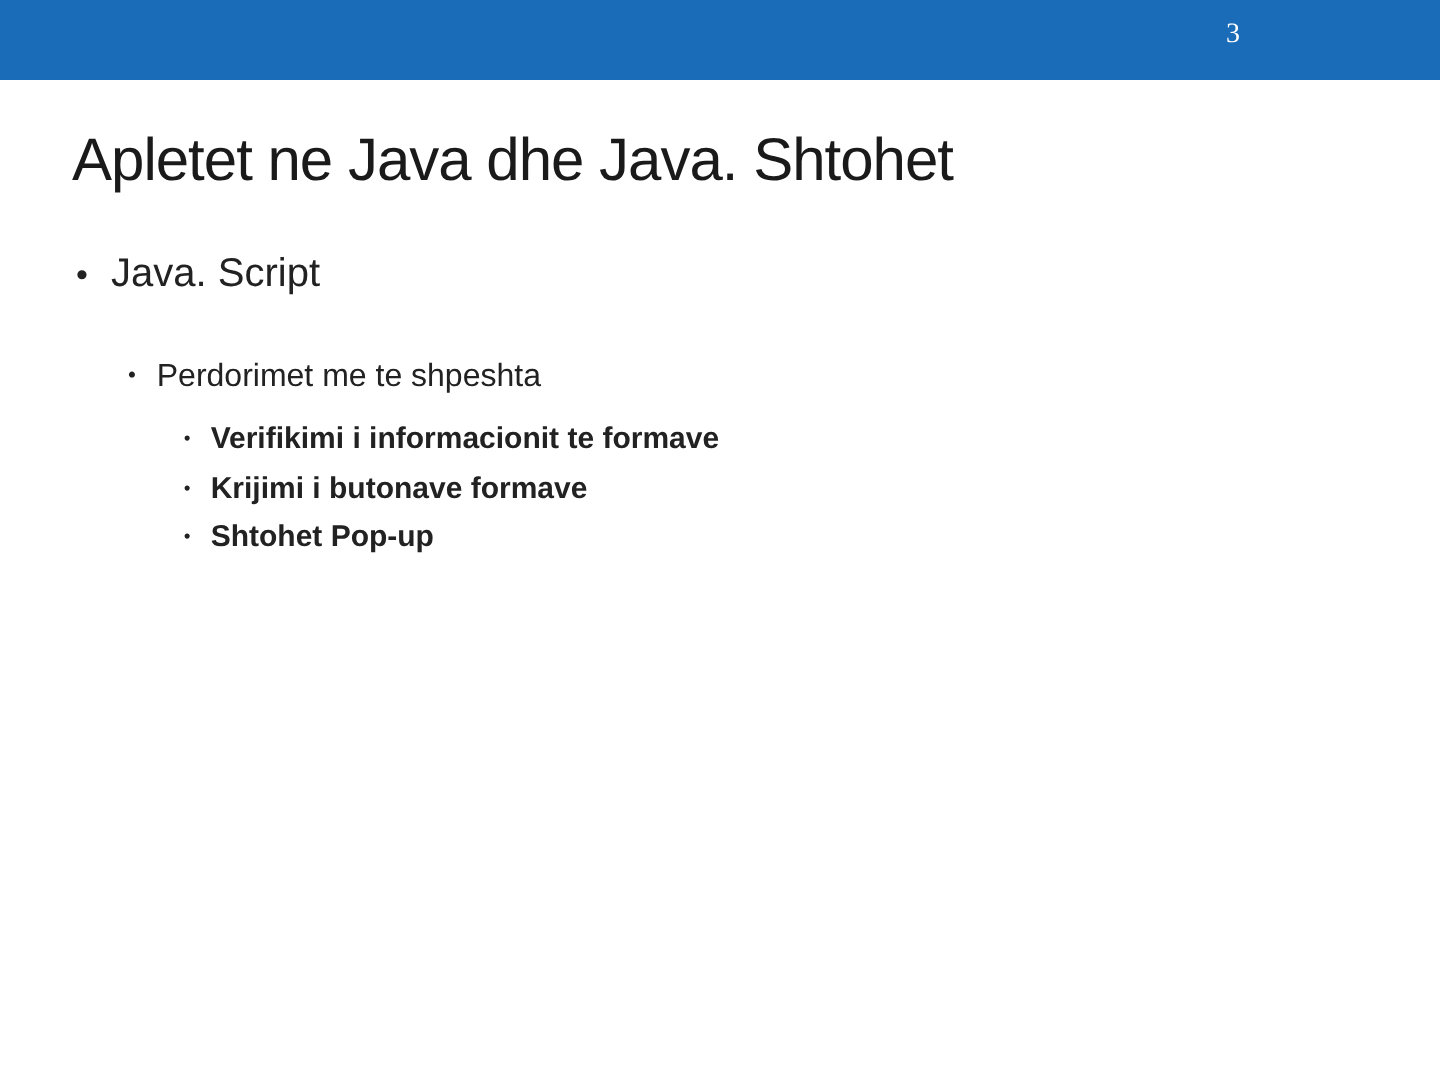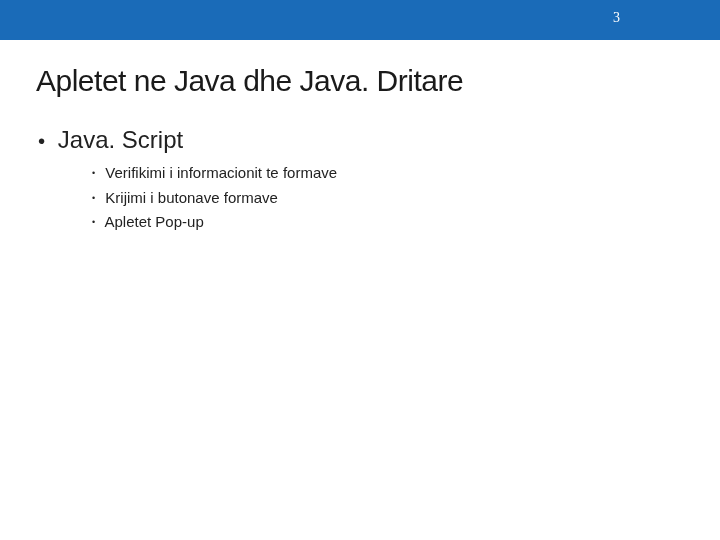--- a/index.html
+++ b/index.html
@@ -32,38 +32,39 @@
       padding: 24px 36px;
     }
     .slide-title {
       font-size: 30px;
       font-weight: normal;
       color: #1a1a1a;
       margin-bottom: 28px;
       letter-spacing: -0.5px;
     }
     .level1 {
-      font-size: 24px;
+      font-size: 20px;
       color: #222;
       margin-left: 2px;
-      margin-bottom: 8px;
+      margin-bottom: 28px;
     }
     .level2 {
       font-size: 16px;
       color: #222;
       margin-left: 28px;
       margin-bottom: 4px;
       line-height: 1.5;
     }
     .level3 {
       font-size: 15px;
       color: #222;
       margin-left: 56px;
       margin-bottom: 2px;
       line-height: 1.5;
+      font-weight: bold;
     }
     .bullet {
       color: #222;
       margin-right: 6px;
       font-size: 0.85em;
       vertical-align: middle;
       display: inline-block;
     }
     .level2 .bullet {
       font-size: 0.7em;
@@ -76,36 +77,40 @@
     }
   </style>
 </head>
 <body>
 
 <div class="header-bar">
   <span class="page-number">3</span>
 </div>
 
 <div class="content">
-  <h1 class="slide-title">Apletet ne Java dhe Java. Dritare</h1>
+  <h1 class="slide-title">Apletet ne Java dhe Java. Shtohet</h1>
 
   <div class="level1">
     <span class="bullet">•</span>
     <span>Java. Script</span>
   </div>
 
 
+  <div class="level2">
+    <span class="bullet">•</span>
+    <span>Perdorimet me te shpeshta</span>
+  </div>
 
   <div class="level3-group">
     <div class="level3">
       <span class="bullet">•</span>
       <span>Verifikimi i informacionit te formave</span>
     </div>
     <div class="level3">
       <span class="bullet">•</span>
       <span>Krijimi i butonave formave</span>
     </div>
     <div class="level3">
       <span class="bullet">•</span>
-      <span>Apletet Pop-up</span>
+      <span>Shtohet Pop-up</span>
     </div>
   </div>
 </div>
 
 </body></html>

